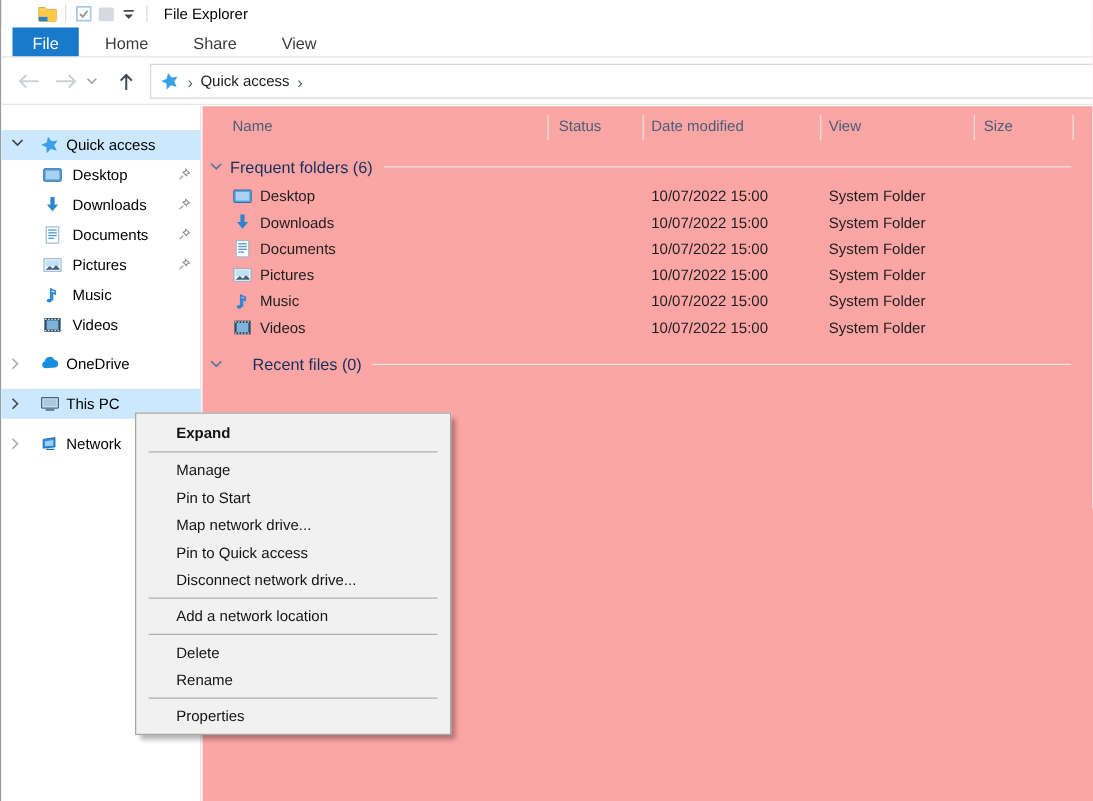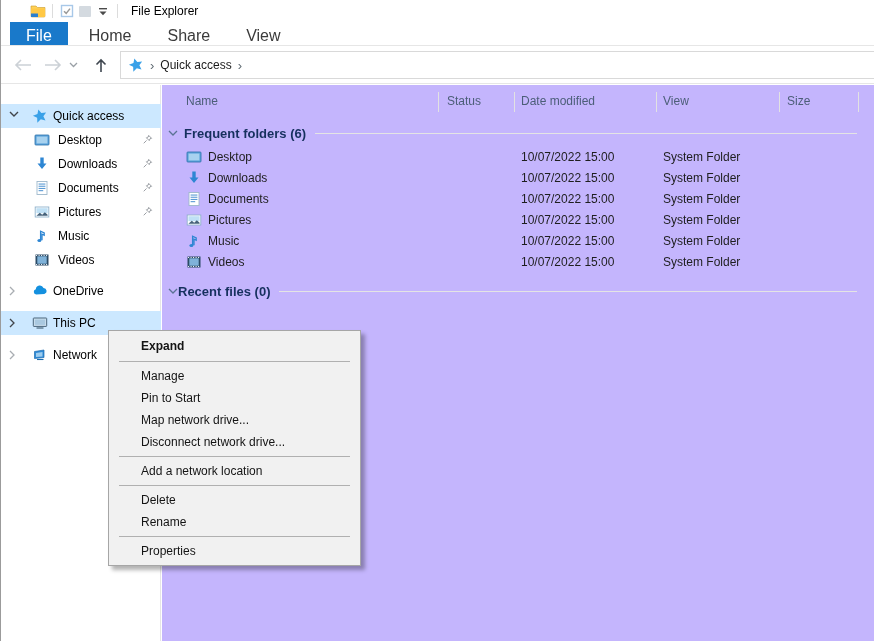--- a/index.html
+++ b/index.html
@@ -29,21 +29,21 @@
   .titlebar .vsep { width:1px; height:14px; background:#dcdcdc; margin:0 5px; }
   .qat-btn { width:18px; height:16px; display:flex; align-items:center; justify-content:center; }
   .window-title { margin-left: 8px; font-size: 12px; color:#000; }
   
   .ribbon {
     position: absolute; top:22px; left:0; right:0; height:24px;
     display: flex; align-items: stretch;
     border-bottom: 1px solid #e6e6e6;
     background: #fff;
   }
-  .tab { padding: 5px 15px 0 15px; font-size:16px; color:#3b3b3b;text-align:center; }
+  .tab { padding: 5px 15px 0 15px; font-size:13px; color:#3b3b3b;text-align:center; }
   .tab.file {
     margin-left: 9px;
     background: #1979ca;
     color: #fff;
     padding: 5px 16px 0 16px;
   }
   .tab.plain { margin-left: 6px; }
   
   .addressbar {
     position: absolute; top:47px; left:0; right:0; height:37px;
@@ -70,25 +70,25 @@
   }
   .side-item { position:absolute; left:0; width:160px; height:24px; }
   .side-item.selected { background:#cce8ff; }
   .side-item .chev { position:absolute; left:8px; top:7px; }
   .side-item .ic { position:absolute; top:4px; }
   .side-item .lbl { position:absolute; top:5px; color:#000; white-space:nowrap; }
   .side-item .pin { position:absolute; right:8px; top:6px; }
   .lvl1 .ic { left:31px; } .lvl1 .lbl { left:52px; }
   .lvl2 .ic { left:33px; } .lvl2 .lbl { left:57px; }
   
-  .main { position:absolute; top:85px; left:161px; right:0; bottom:0; background:#c4b5fd; }
+  .main { position:absolute; top:85px; left:161px; right:0; bottom:0; background:#fca5a5; }
   .colhead { position:absolute; top:5px; left:0; right:0; height:24px; }
   .colhead .hlbl { position:absolute; top:4px; color:#4c5e78; white-space:nowrap; }
   .colhead .hsep { position:absolute; top:2px; height:20px; width:1px; background:#e2e2e2; }
-  .group-head { position:absolute; left:0; right:17px; height:20px; display:flex; align-items:center;font-weight:bold; }
+  .group-head { position:absolute; left:0; right:17px; height:20px; display:flex; align-items:center; }
   .group-head .glbl { margin-left:16px; color:#16305e; font-size:13px; white-space:nowrap; }
   .group-head .gline { flex:1; height:1px; background:#e4e4e4; margin-left:9px; }
   .frow { position:absolute; left:0; right:0; height:21px; }
   .frow .ic { position:absolute; left:24px; top:2px; }
   .frow .fname { position:absolute; left:46px; top:3px; color:#1e1e1e; }
   .frow .fdate { position:absolute; left:359px; top:3px; color:#1e1e1e;text-align:center; }
   .frow .ftype { position:absolute; left:501px; top:3px; color:#1e1e1e; }
   
   .ctx {
     position:absolute; left:107px; top:330px; width:253px;
@@ -449,31 +449,32 @@
       <span class="fdate">10/07/2022 15:00</span>
       <span class="ftype">System Folder</span>
     </div>
 
     <div class="group-head" style="top:196px">
       <span style="margin-left:6px">
         <svg class="svgic" width="10" height="7" viewBox="0 0 10 7">
             <path d="M1 1l4 4 4-4" fill="none" stroke="#5a7294" stroke-width="1.3"></path>
           </svg>
       </span>
-      <span class="glbl" style="margin-left:0">Recent files (0)</span>
+      <span class="glbl" style="margin-left:24px">Recent files (0)</span>
       <span class="gline"></span>
     </div>
   </div>
 
   <div class="ctx">
     <div class="ctx-item bold">Expand</div>
     <div class="ctx-sep"></div>
     <div class="ctx-item">Manage</div>
     <div class="ctx-item">Pin to Start</div>
     <div class="ctx-item">Map network drive...</div>
+    <div class="ctx-item">Pin to Quick access</div>
     <div class="ctx-item">Disconnect network drive...</div>
     <div class="ctx-sep"></div>
     <div class="ctx-item">Add a network location</div>
     <div class="ctx-sep"></div>
     <div class="ctx-item">Delete</div>
     <div class="ctx-item">Rename</div>
     <div class="ctx-sep"></div>
     <div class="ctx-item">Properties</div>
   </div>
 

